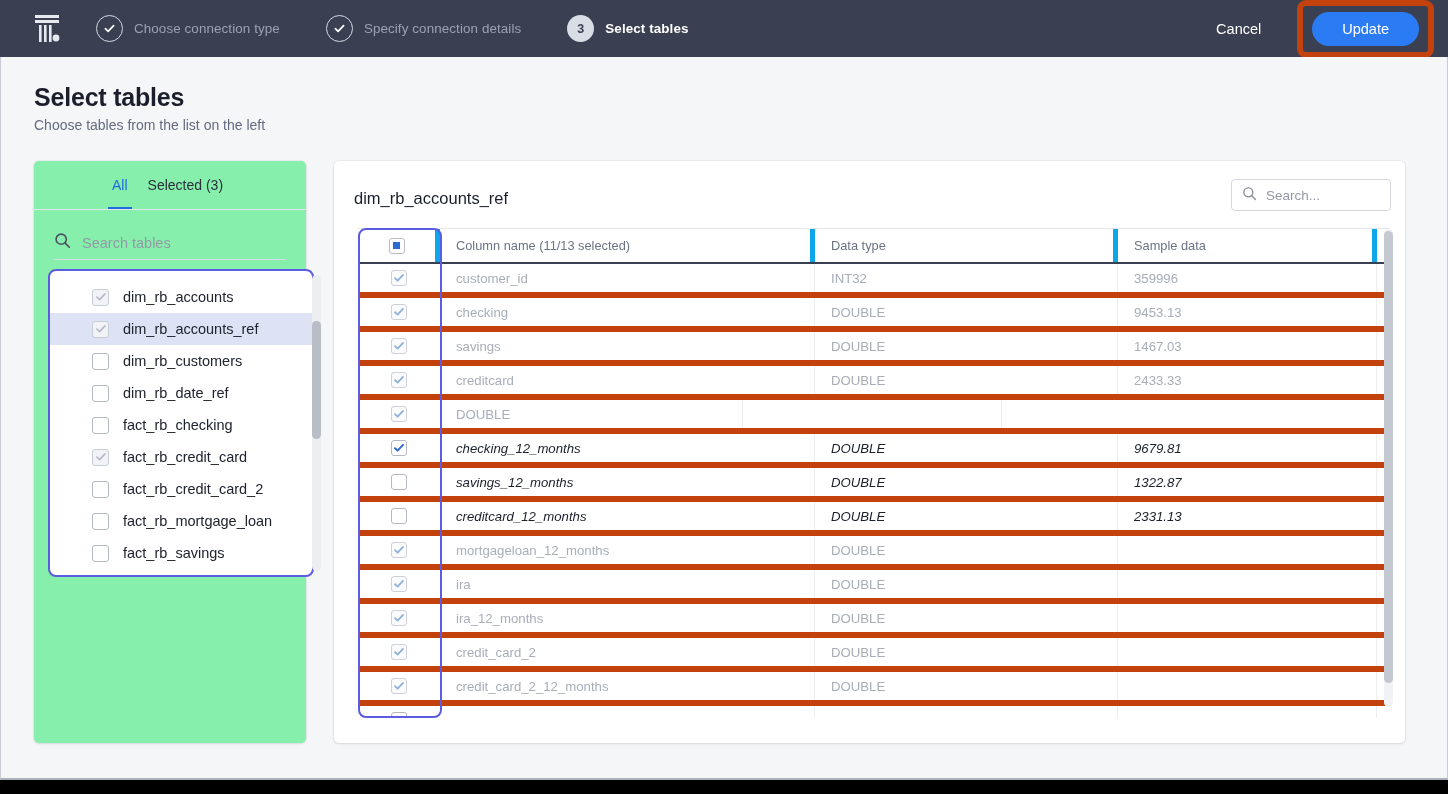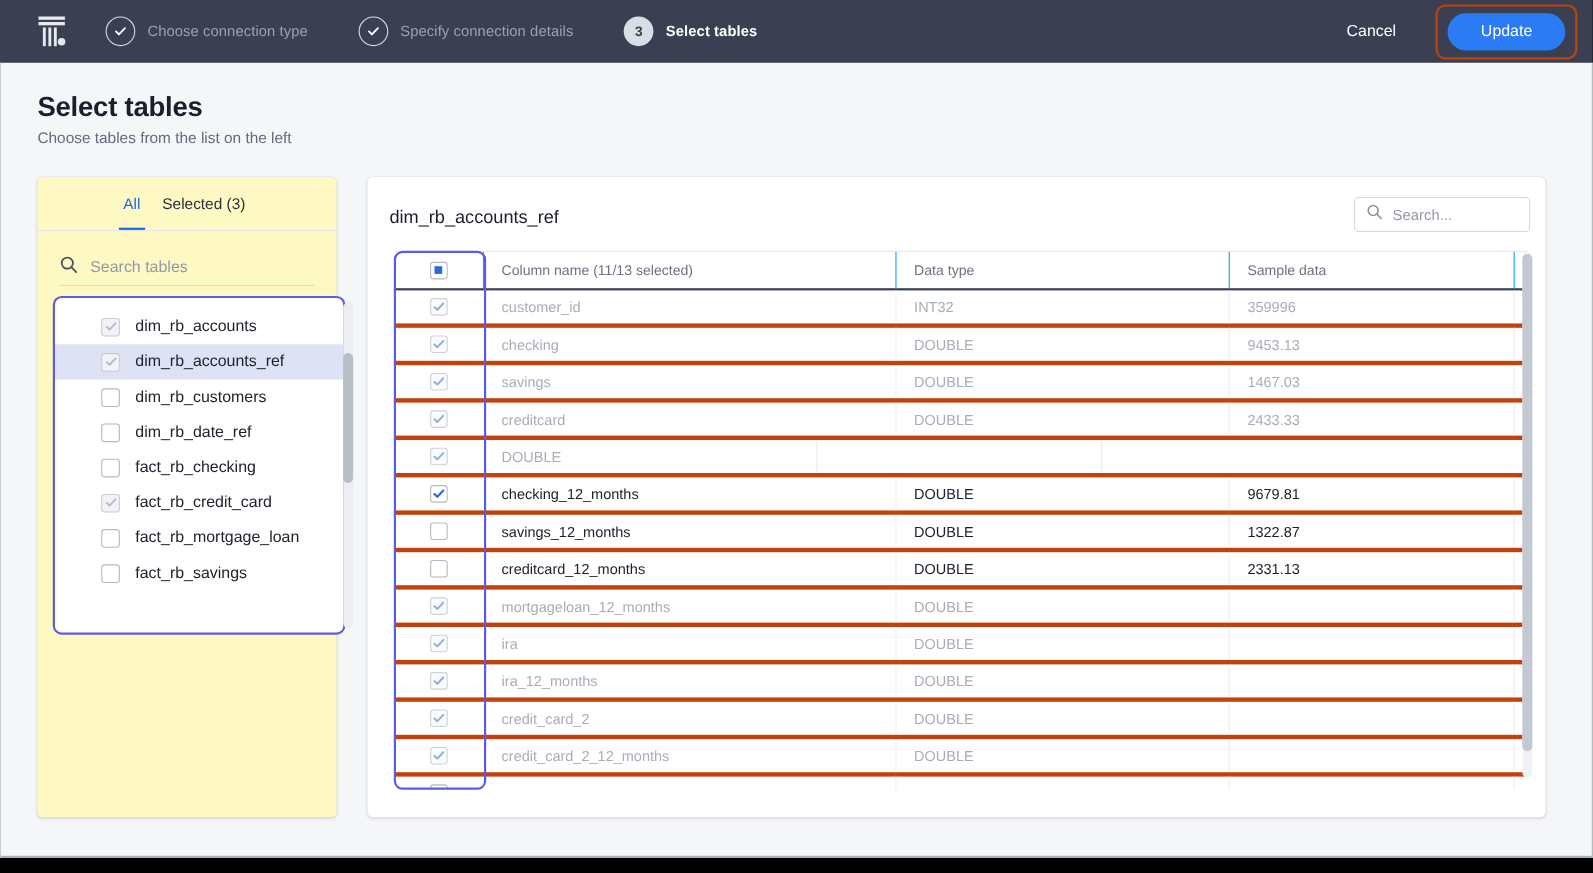--- a/index.html
+++ b/index.html
@@ -80,21 +80,21 @@
     border: none;
     color: #ffffff;
     font-size: 14.5px;
     font-family: "Liberation Sans", sans-serif;
     padding: 9px 22px;
     border-radius: 18px;
     cursor: pointer;
   }
 
   .update-focus {
-    border: 2px solid #c2410c;
+    border: 6px solid #c2410c;
     border-radius: 9px;
     padding: 6px 9px;
     margin-left: 14px;
     display: flex;
     align-items: center;
   }
   .btn-update {
     background: #2b7cf4;
     border: none;
     color: #ffffff;
@@ -133,21 +133,21 @@
     font-size: 14px;
     color: #636b7d;
   }
 
   
   .left-panel {
     position: absolute;
     left: 33px; top: 104px;
     width: 272px;
     height: 582px;
-    background: #fef9c3;
+    background: #86efac;
     border-radius: 5px;
     box-shadow: 0 1px 3px rgba(20,25,40,0.10), 0 0 0 1px rgba(20,25,40,0.04);
   }
 
   .tabs {
     display: flex;
     height: 49px;
     border-bottom: 1px solid #e3e5ea;
     padding-left: 68px;
     align-items: stretch;
@@ -300,50 +300,50 @@
   .grid-head {
     display: flex;
     height: 36px;
     border-bottom: 2px solid #3a4051;
     border-top: 1px solid #e3e5ea;
   }
   .gh-cell {
     display: flex; align-items: center;
     font-size: 12.8px;
     color: #6b7383;
-    border-right: 1px solid #0ea5e9;
+    border-right: 5px solid #0ea5e9;
     height: 100%;
     padding-left: 16px;
   }
   .gh-cell.cbcol { justify-content: center; padding-left: 0; }
 
   .col-cb   { width: 82px; flex: 0 0 82px; }
   .col-name { width: 375px; flex: 0 0 375px; }
   .col-type { width: 303px; flex: 0 0 303px; }
   .col-samp { width: 259px; flex: 0 0 259px; }
 
   .grid-body { position: relative; }
 
   .grow {
     display: flex;
     height: 34px;
-    border-bottom: 4px solid #c2410c;
+    border-bottom: 6px solid #c2410c;
   }
   .gc {
     display: flex; align-items: center;
     font-size: 13.2px;
     height: 100%;
     padding-left: 16px;
     border-right: 1px solid #eceef1;
     white-space: nowrap;
     overflow: hidden;
   }
   .gc.cbcol { justify-content: center; padding-left: 0; border-right: none; }
   .gc.dim { color: #a8adb8; }
-  .gc.strong { color: #1b1f2b; }
+  .gc.strong { color: #1b1f2b; font-style: italic; }
 
   
   .cb-focus {
     position: absolute;
     left: 24px; top: 67px;
     width: 84px;
     height: 490px;
     border: 2px solid #5c5ce0;
     border-radius: 8px;
     pointer-events: none;
@@ -490,20 +490,24 @@
             <div class="tl-item">
               <span class="cbox checked-soft">
                 <svg width="12" height="12" viewBox="0 0 12 12">
                   <path d="M2 6.2 L4.6 8.6 L10 2.9" stroke="#b6bcc7" stroke-width="1.7" fill="none" stroke-linecap="round" stroke-linejoin="round"></path>
                 </svg>
               </span>
               <span class="tl-label">fact_rb_credit_card</span>
             </div>
             <div class="tl-item">
               <span class="cbox"></span>
+              <span class="tl-label">fact_rb_credit_card_2</span>
+            </div>
+            <div class="tl-item">
+              <span class="cbox"></span>
               <span class="tl-label">fact_rb_mortgage_loan</span>
             </div>
             <div class="tl-item">
               <span class="cbox"></span>
               <span class="tl-label">fact_rb_savings</span>
             </div>
           </div>
       </div>
 
       <div class="lp-scroll">

